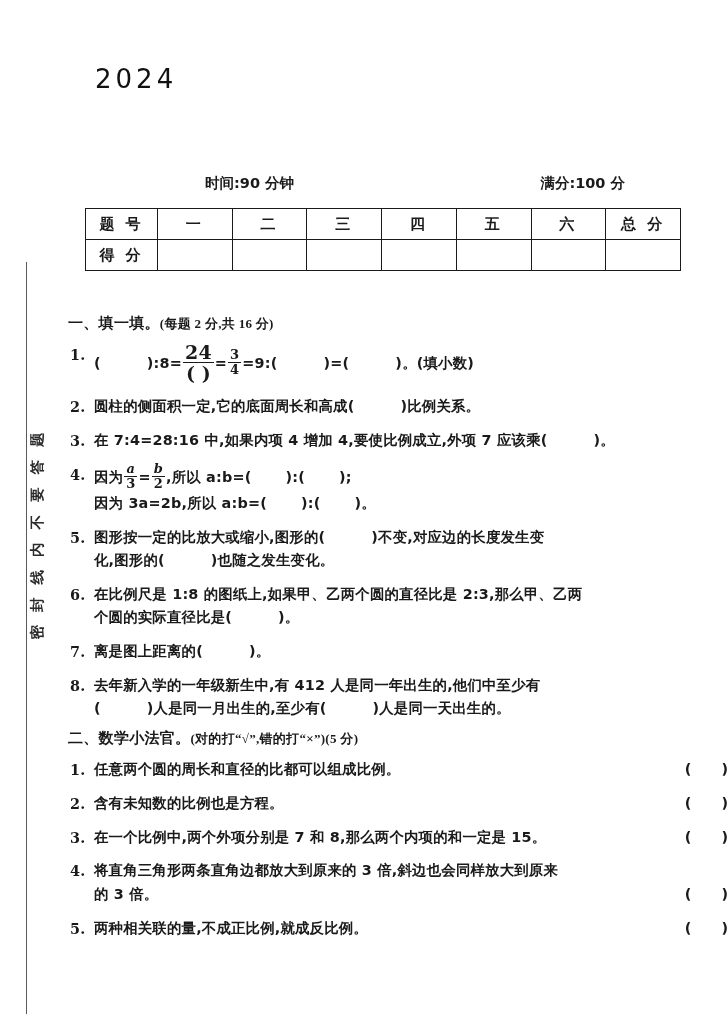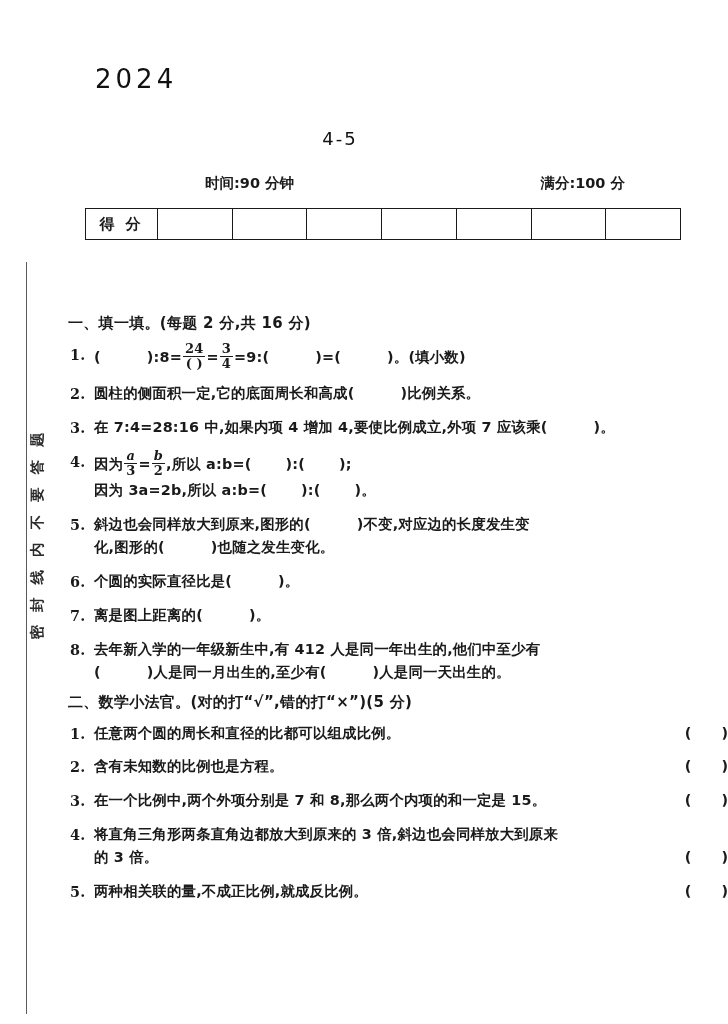--- a/index.html
+++ b/index.html
@@ -106,22 +106,23 @@
     line-height: 1.05;
   }
   .section-title {
     font-family: "DejaVu Sans", "Liberation Sans", sans-serif;
     font-weight: 700;
     font-size: 15px;
     margin: 0 0 11px 0;
     letter-spacing: 0.3px;
   }
   .section-title .small {
-    font-size: 15px;
-    font-weight: 700;
+    font-size: 13px;
+    font-weight: 700;
+    font-family: Liberation Serif, serif;
   }
   .q {
     position: relative;
     margin: 0 0 10.5px 0;
     padding-left: 26px;
     font-family: "DejaVu Sans", "Liberation Sans", sans-serif;
     font-weight: 700;
     font-size: 14.4px;
     line-height: 1.62;
     letter-spacing: 0.2px;
@@ -149,21 +150,21 @@
     font-family: "DejaVu Serif", "Liberation Serif", serif;
     font-weight: 700;
     font-size: 13px;
     line-height: 1.08;
     margin: 0 1px;
     position: relative;
     top: -1px;
   }
   .frac .top { display: block; padding: 0 2px; }
   .frac .bot { display: block; padding: 0 2px; border-top: 1.3px solid #1a1a1a; }
-  .frac.wide { font-size: 13px; }
+  .frac.wide { font-size: 19px; }
   .frac.wide .bot { letter-spacing: 0; }
 
   
   .q.tf { padding-right: 0; }
   .tf-mark {
     float: right;
     font-family: "DejaVu Sans", "Liberation Sans", sans-serif;
     font-weight: 700;
     letter-spacing: 0;
   }
@@ -172,30 +173,39 @@
 </style>
 </head>
 <body>
 
 <div id="seal-rule"></div>
 <div id="seal-text">密封线内不要答题</div>
 
 <div id="page">
 
   <div id="year">2024</div>
-  <div id="paper-code">4-5</div>
 
   <div id="meta-row">
     <span class="meta-item">时间:90 分钟</span>
     <span class="meta-item">满分:100 分</span>
   </div>
 
   <table id="score-table">
     <tbody>
       <tr>
+        <td class="rowhead">题 号</td>
+        <td>一</td>
+        <td>二</td>
+        <td>三</td>
+        <td>四</td>
+        <td>五</td>
+        <td>六</td>
+        <td>总 分</td>
+      </tr>
+      <tr>
         <td class="rowhead">得 分</td>
         <td></td>
         <td></td>
         <td></td>
         <td></td>
         <td></td>
         <td></td>
         <td></td>
       </tr>
     </tbody>
@@ -223,26 +233,27 @@
     </div>
 
     <div class="q">
       <span class="num">4.</span>
       <span class="cont"><span>因为</span><span class="frac"><span class="top ital">a</span><span class="bot">3</span></span><span>=</span><span class="frac"><span class="top ital">b</span><span class="bot">2</span></span><span>,所以 a:b=(</span><span class="blank-sm"></span><span>):(</span><span class="blank-sm"></span><span>);</span></span>
       <span class="cont"><span>因为 3a=2b,所以 a:b=(</span><span class="blank-sm"></span><span>):(</span><span class="blank-sm"></span><span>)。</span></span>
     </div>
 
     <div class="q">
       <span class="num">5.</span>
-      <span class="cont"><span>斜边也会同样放大到原来,图形的(</span><span class="blank"></span><span>)不变,对应边的长度发生变</span></span>
+      <span class="cont"><span>图形按一定的比放大或缩小,图形的(</span><span class="blank"></span><span>)不变,对应边的长度发生变</span></span>
       <span class="cont"><span>化,图形的(</span><span class="blank"></span><span>)也随之发生变化。</span></span>
     </div>
 
     <div class="q">
       <span class="num">6.</span>
+      <span class="cont">在比例尺是 1:8 的图纸上,如果甲、乙两个圆的直径比是 2:3,那么甲、乙两</span>
       <span class="cont"><span>个圆的实际直径比是(</span><span class="blank"></span><span>)。</span></span>
     </div>
 
     <div class="q">
       <span class="num">7.</span>
       <span class="cont"><span>离是图上距离的(</span><span class="blank"></span><span>)。</span></span>
     </div>
 
     <div class="q">
       <span class="num">8.</span>

